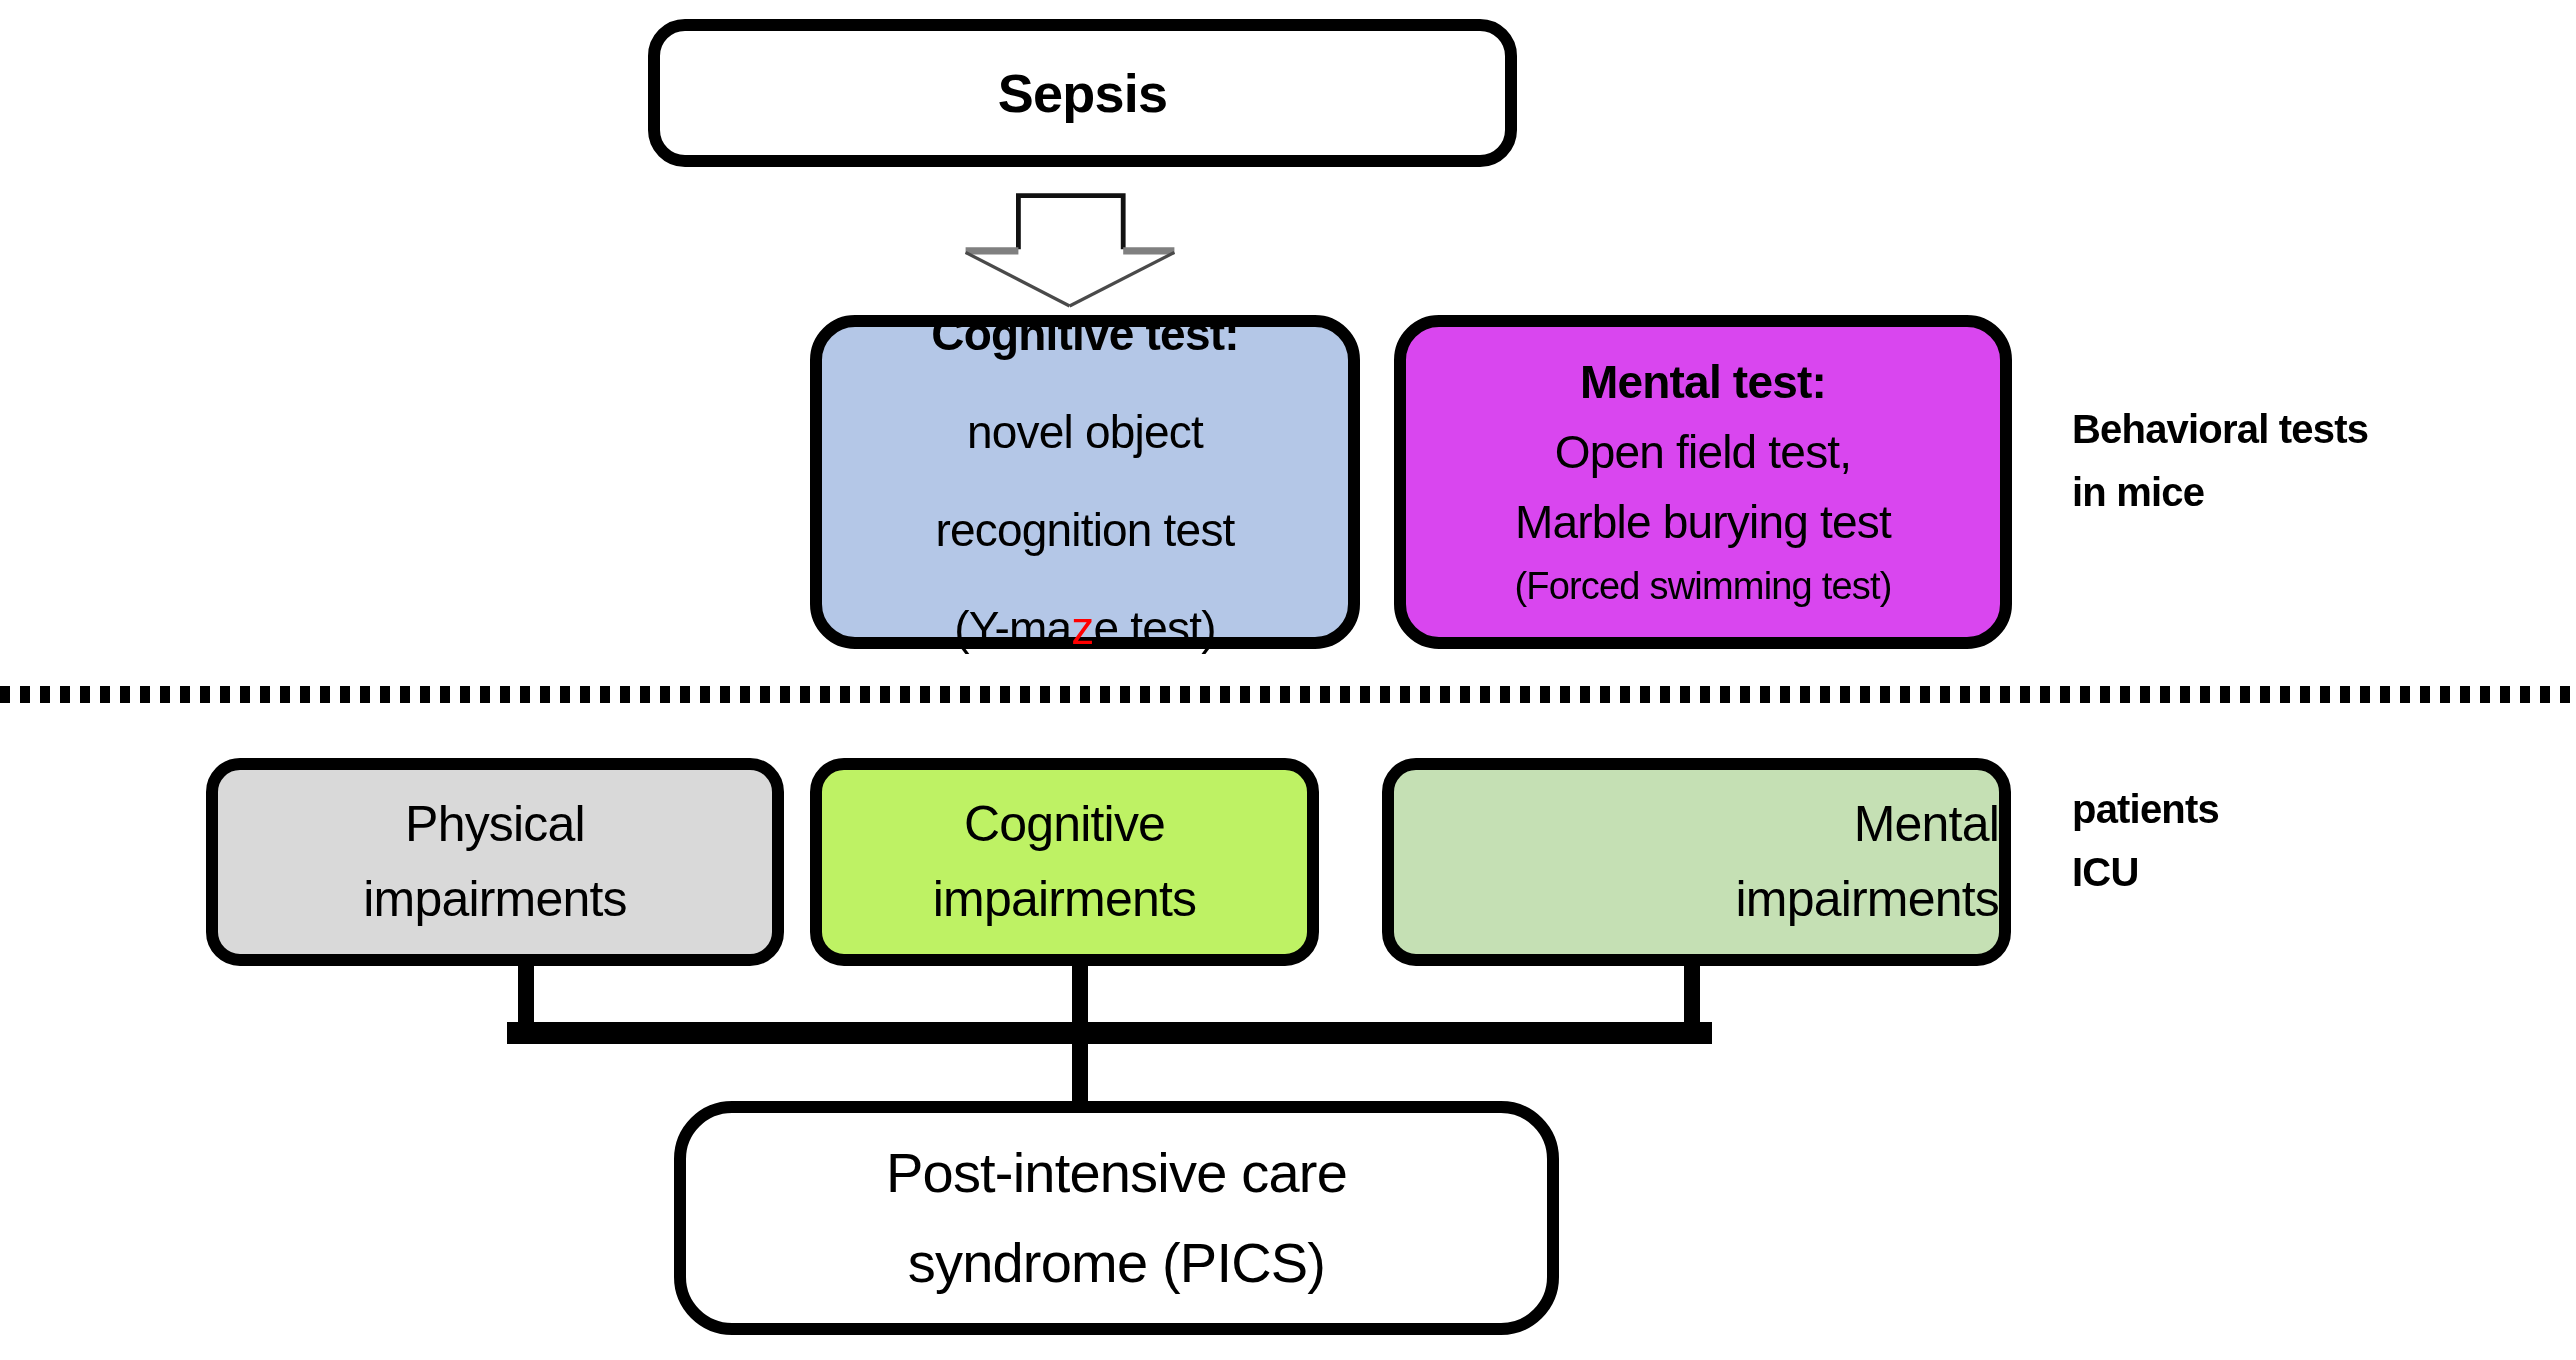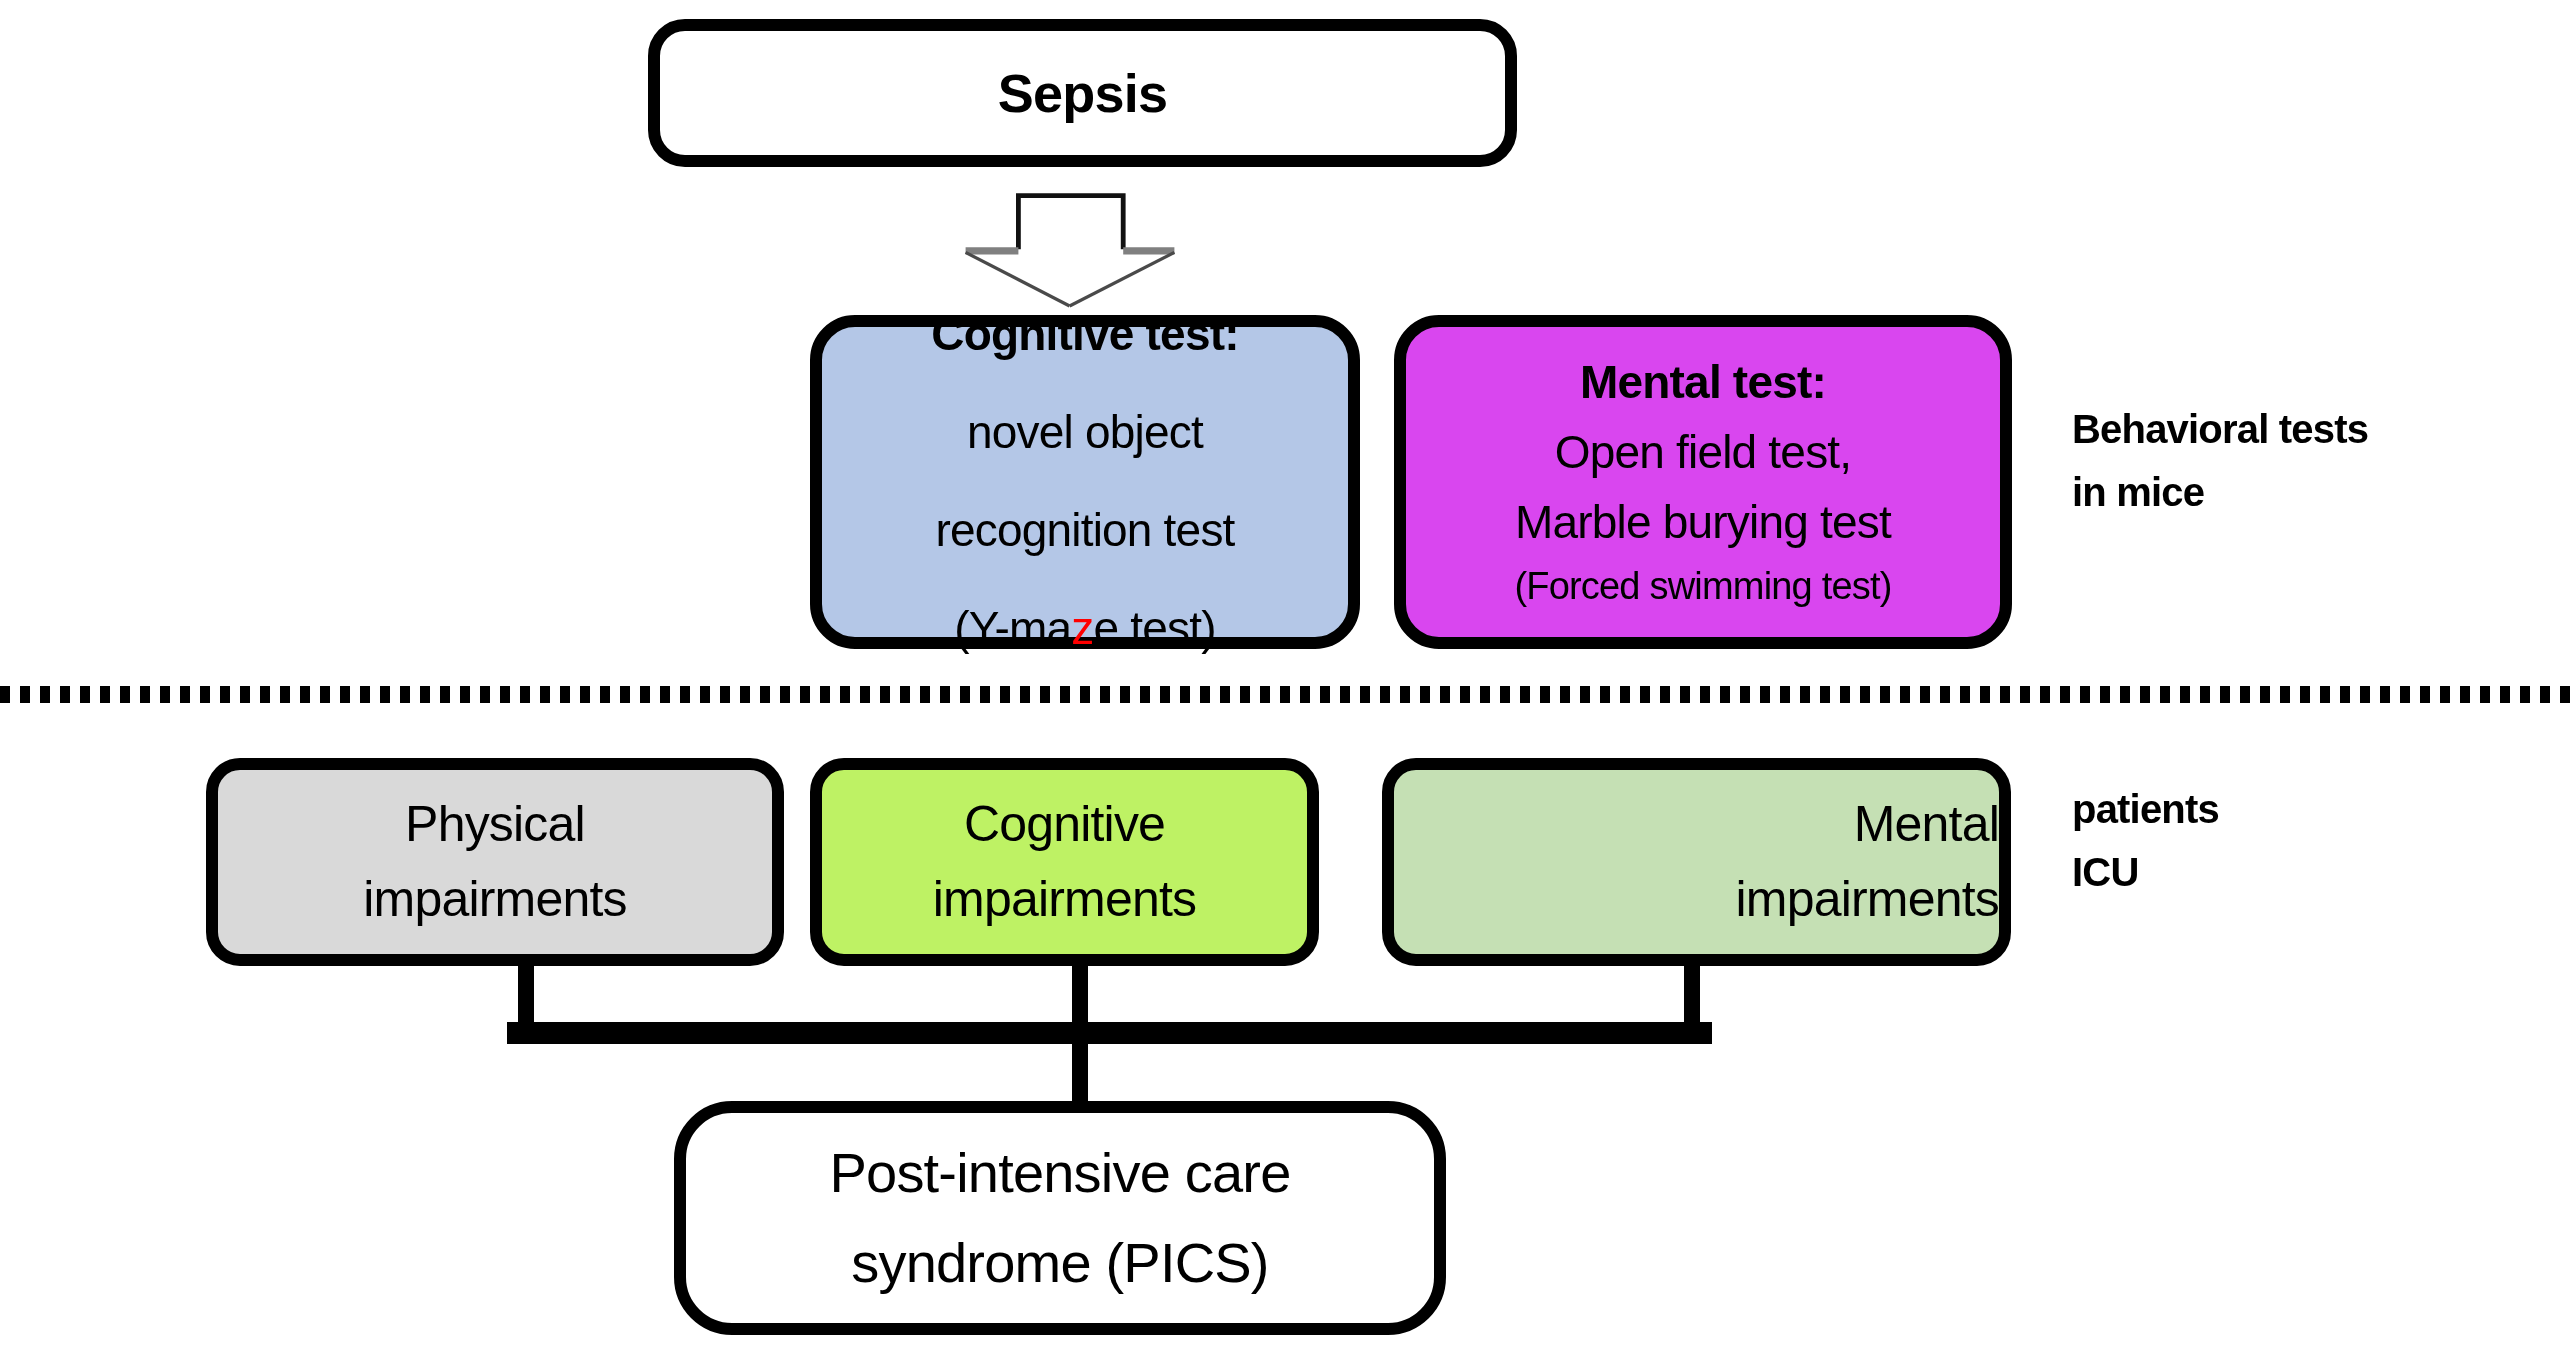--- a/index.html
+++ b/index.html
@@ -43,21 +43,21 @@
   .box-mental-test    { left: 1394px; width: 618px; background: #d946ef; }
   .row1 .title { font-weight: bold; }
   .small-line { font-size: 38px; }
   
   .row2 { top: 758px; height: 208px; border-radius: 34px; font-size: 50px; line-height: 1.5; }
   .box-physical-imp  { left: 206px;  width: 578px; background: #D9D9D9; }
   .box-cognitive-imp { left: 810px; width: 509px; background: #bef264; }
   .box-mental-imp    { left: 1382px; width: 629px; background: #C5E0B4; align-items: flex-end; }
   
   .pics {
-    left: 674px; top: 1101px; width: 772px; height: 234px;
+    left: 674px; top: 1101px; width: 885px; height: 234px;
     background: #ffffff;
     border: 12px solid #000000;
     border-radius: 58px;
     font-size: 56px; line-height: 1.6;
   }
   
   .side-label {
     position: absolute;
     left: 2072px;
     font-size: 40px;

